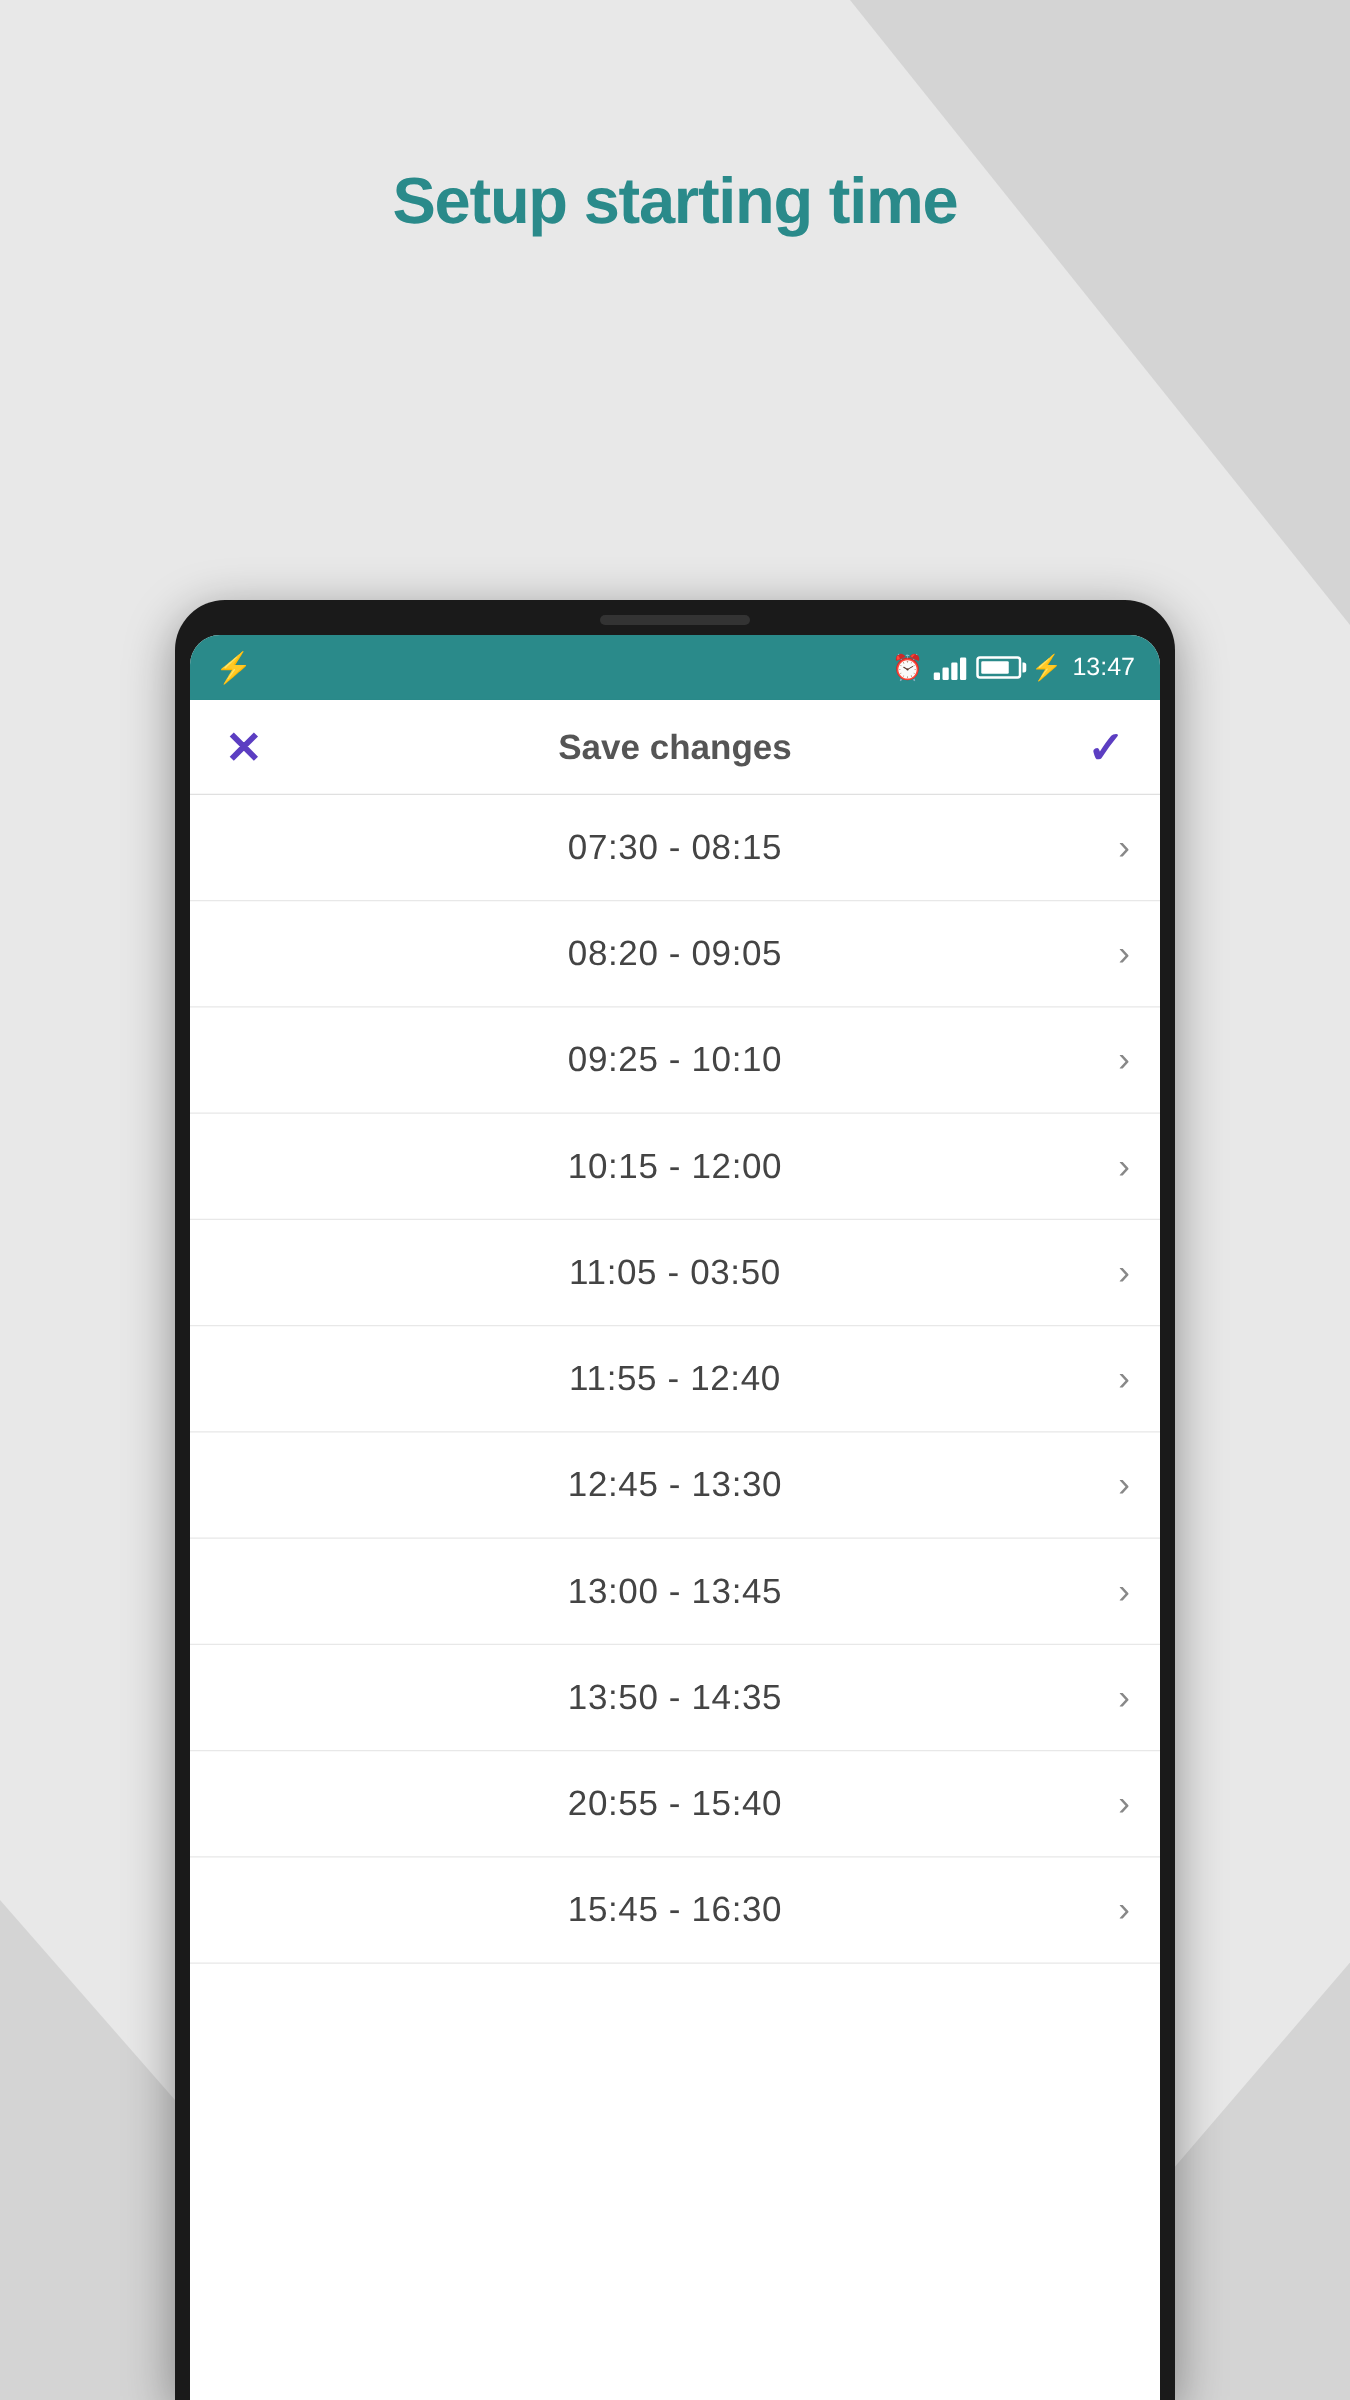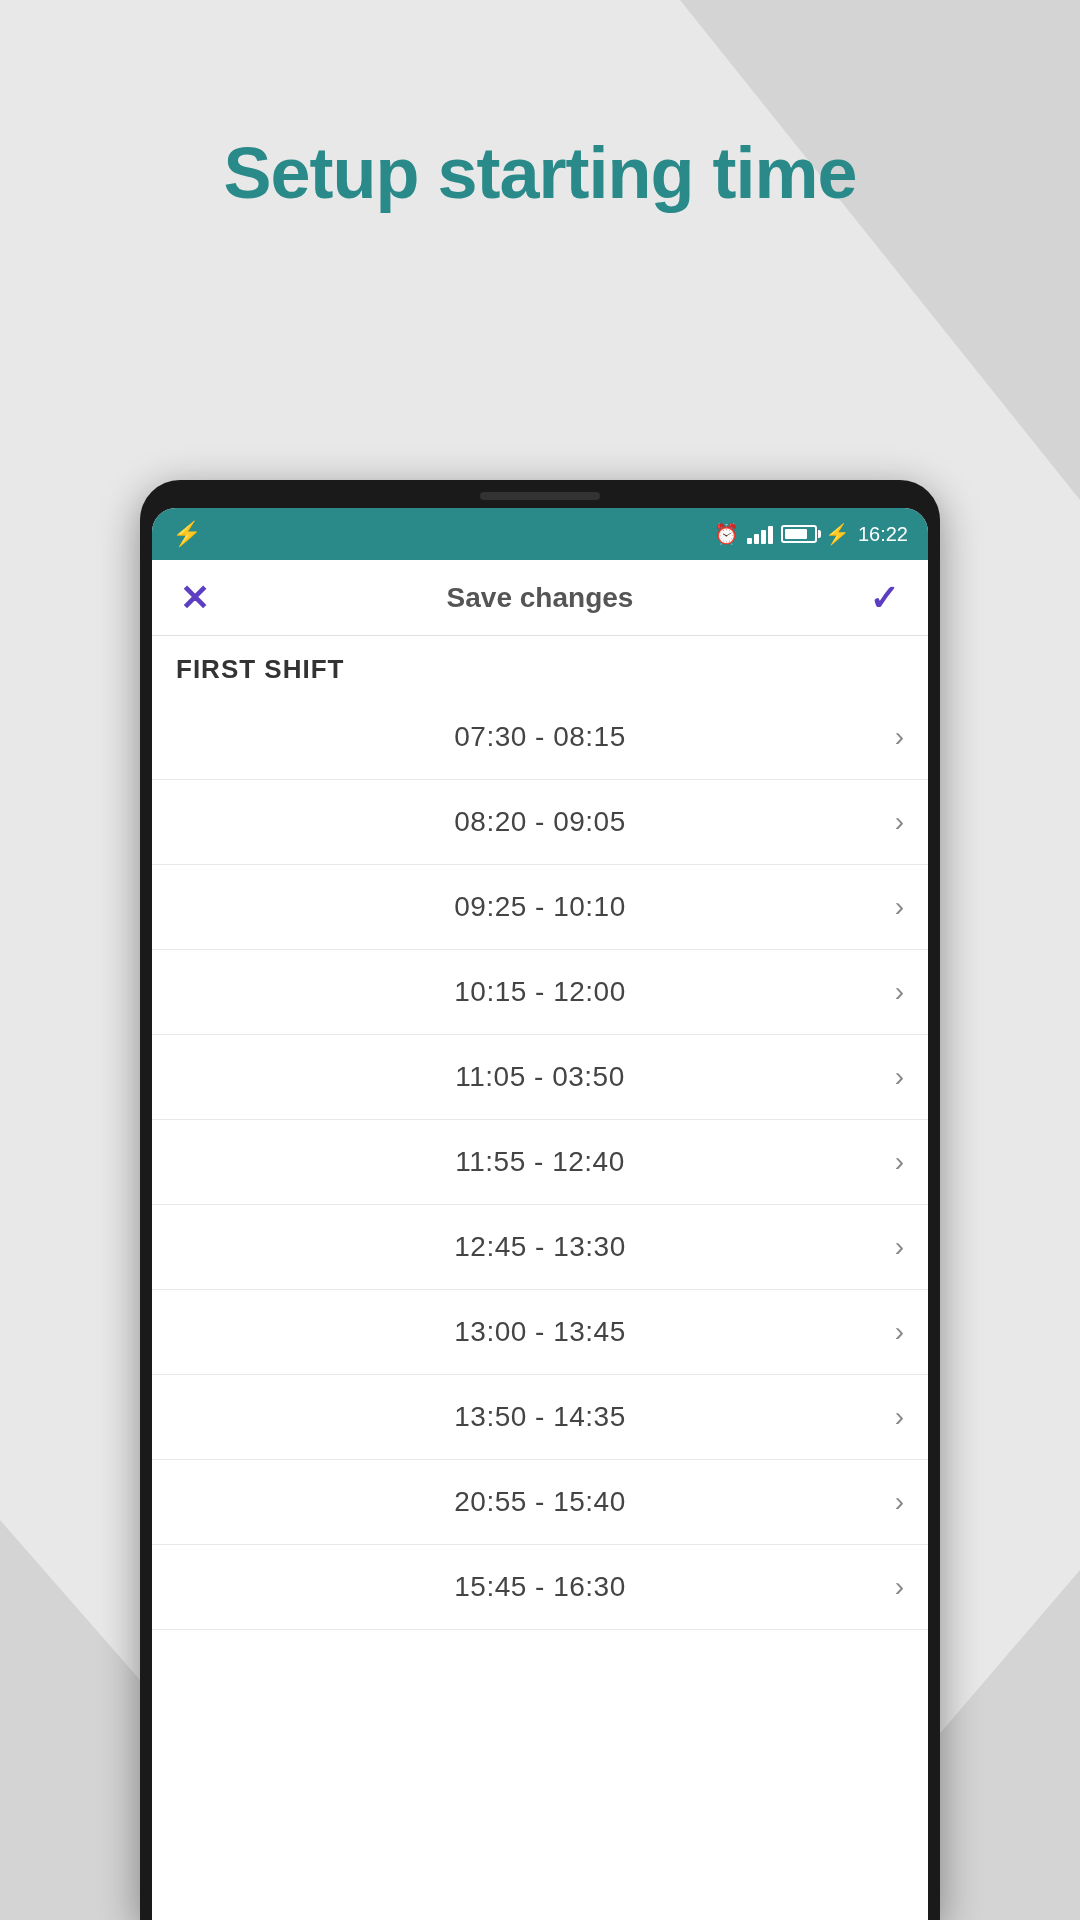--- a/index.html
+++ b/index.html
@@ -49,21 +49,21 @@
     .page-title-area {
       position: absolute;
       top: 130px;
       left: 0;
       right: 0;
       text-align: center;
       padding: 0 100px;
     }
 
     .page-title {
-      font-size: 72px;
+      font-size: 52px;
       font-weight: 900;
       color: #2a8a8a;
       line-height: 1.2;
       letter-spacing: -1px;
     }
 
     
     .phone-mockup {
       position: absolute;
       top: 480px;
@@ -264,33 +264,32 @@
         <div class="signal-bars">
           <div class="signal-bar" style="height:6px"></div>
           <div class="signal-bar" style="height:10px"></div>
           <div class="signal-bar" style="height:14px"></div>
           <div class="signal-bar" style="height:18px"></div>
         </div>
         <div class="battery-icon">
           <div class="battery-fill"></div>
         </div>
         <span>⚡</span>
-        <span>16:22</span>
+        <span>13:47</span>
       </div>
     </div>
 
     <div class="app-toolbar">
       <span class="toolbar-btn-cancel">✕</span>
       <span class="toolbar-title">Save changes</span>
       <span class="toolbar-btn-confirm">✓</span>
     </div>
 
     <div class="content-area">
 
-    <div class="section-header">FIRST SHIFT</div>
         <div class="time-slot-row">
           <span class="time-slot-text">07:30 - 08:15</span>
           <span class="chevron-right">›</span>
         </div>
         <div class="time-slot-row">
           <span class="time-slot-text">08:20 - 09:05</span>
           <span class="chevron-right">›</span>
         </div>
         <div class="time-slot-row">
           <span class="time-slot-text">09:25 - 10:10</span>

